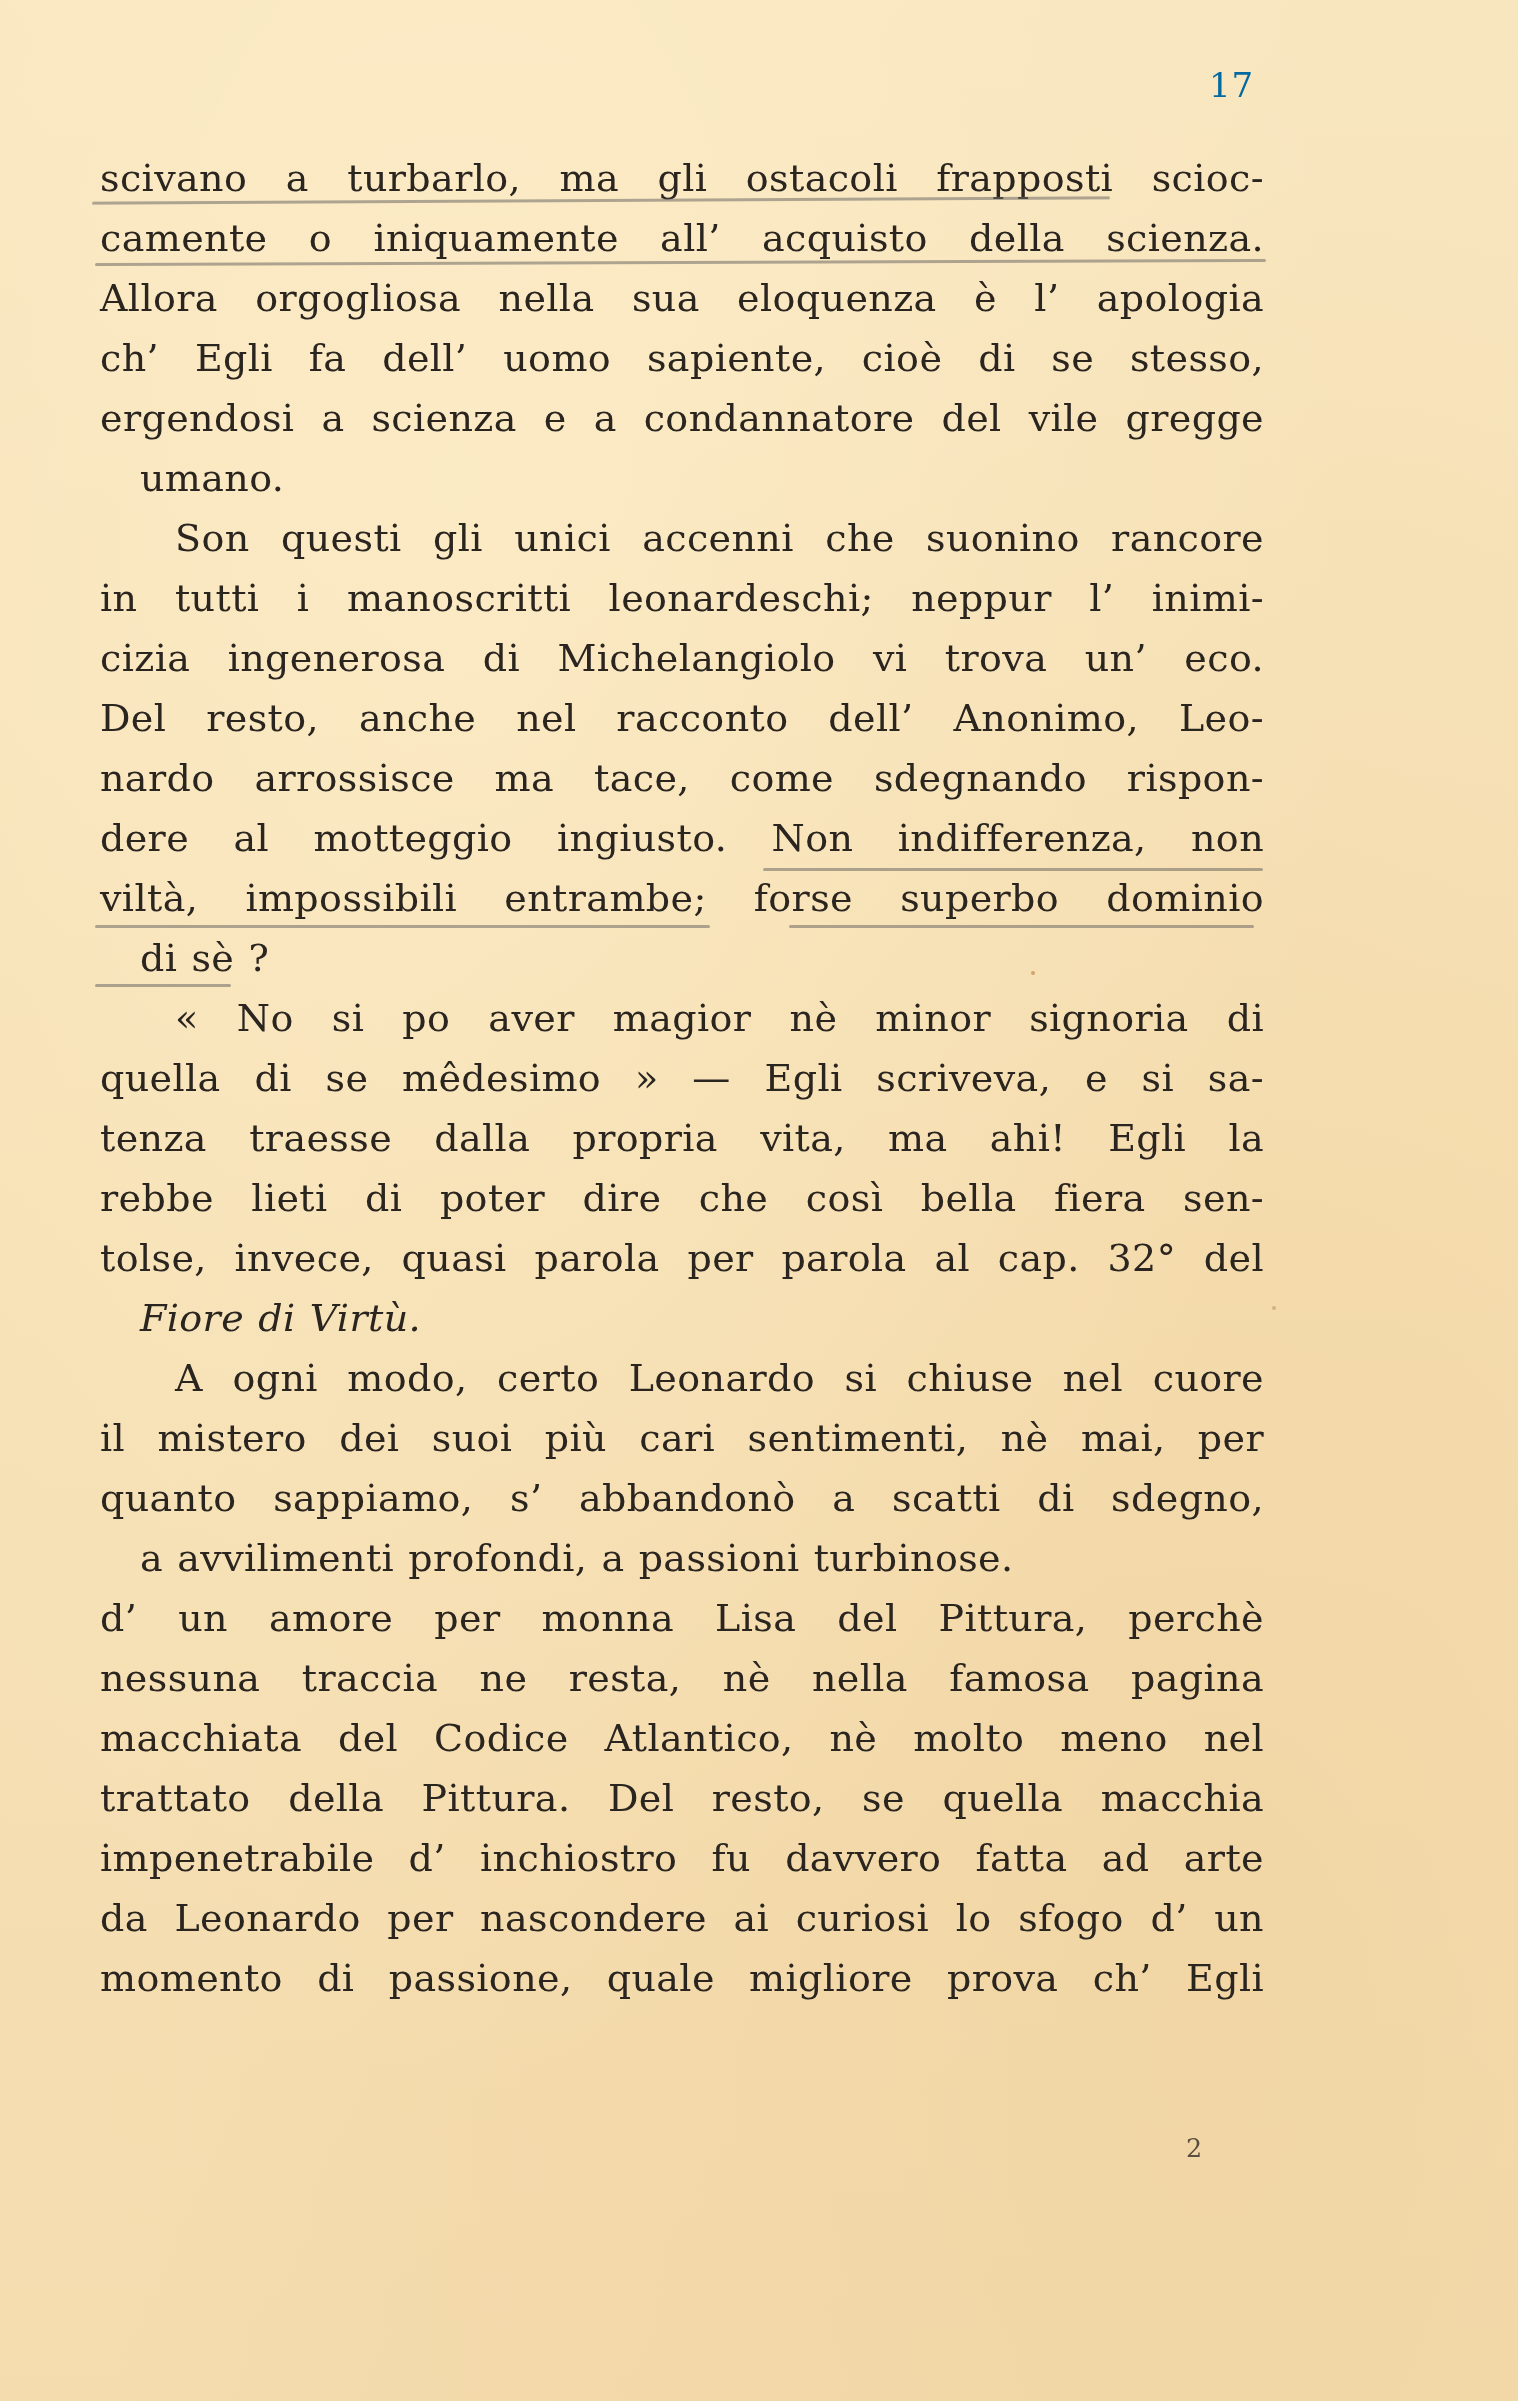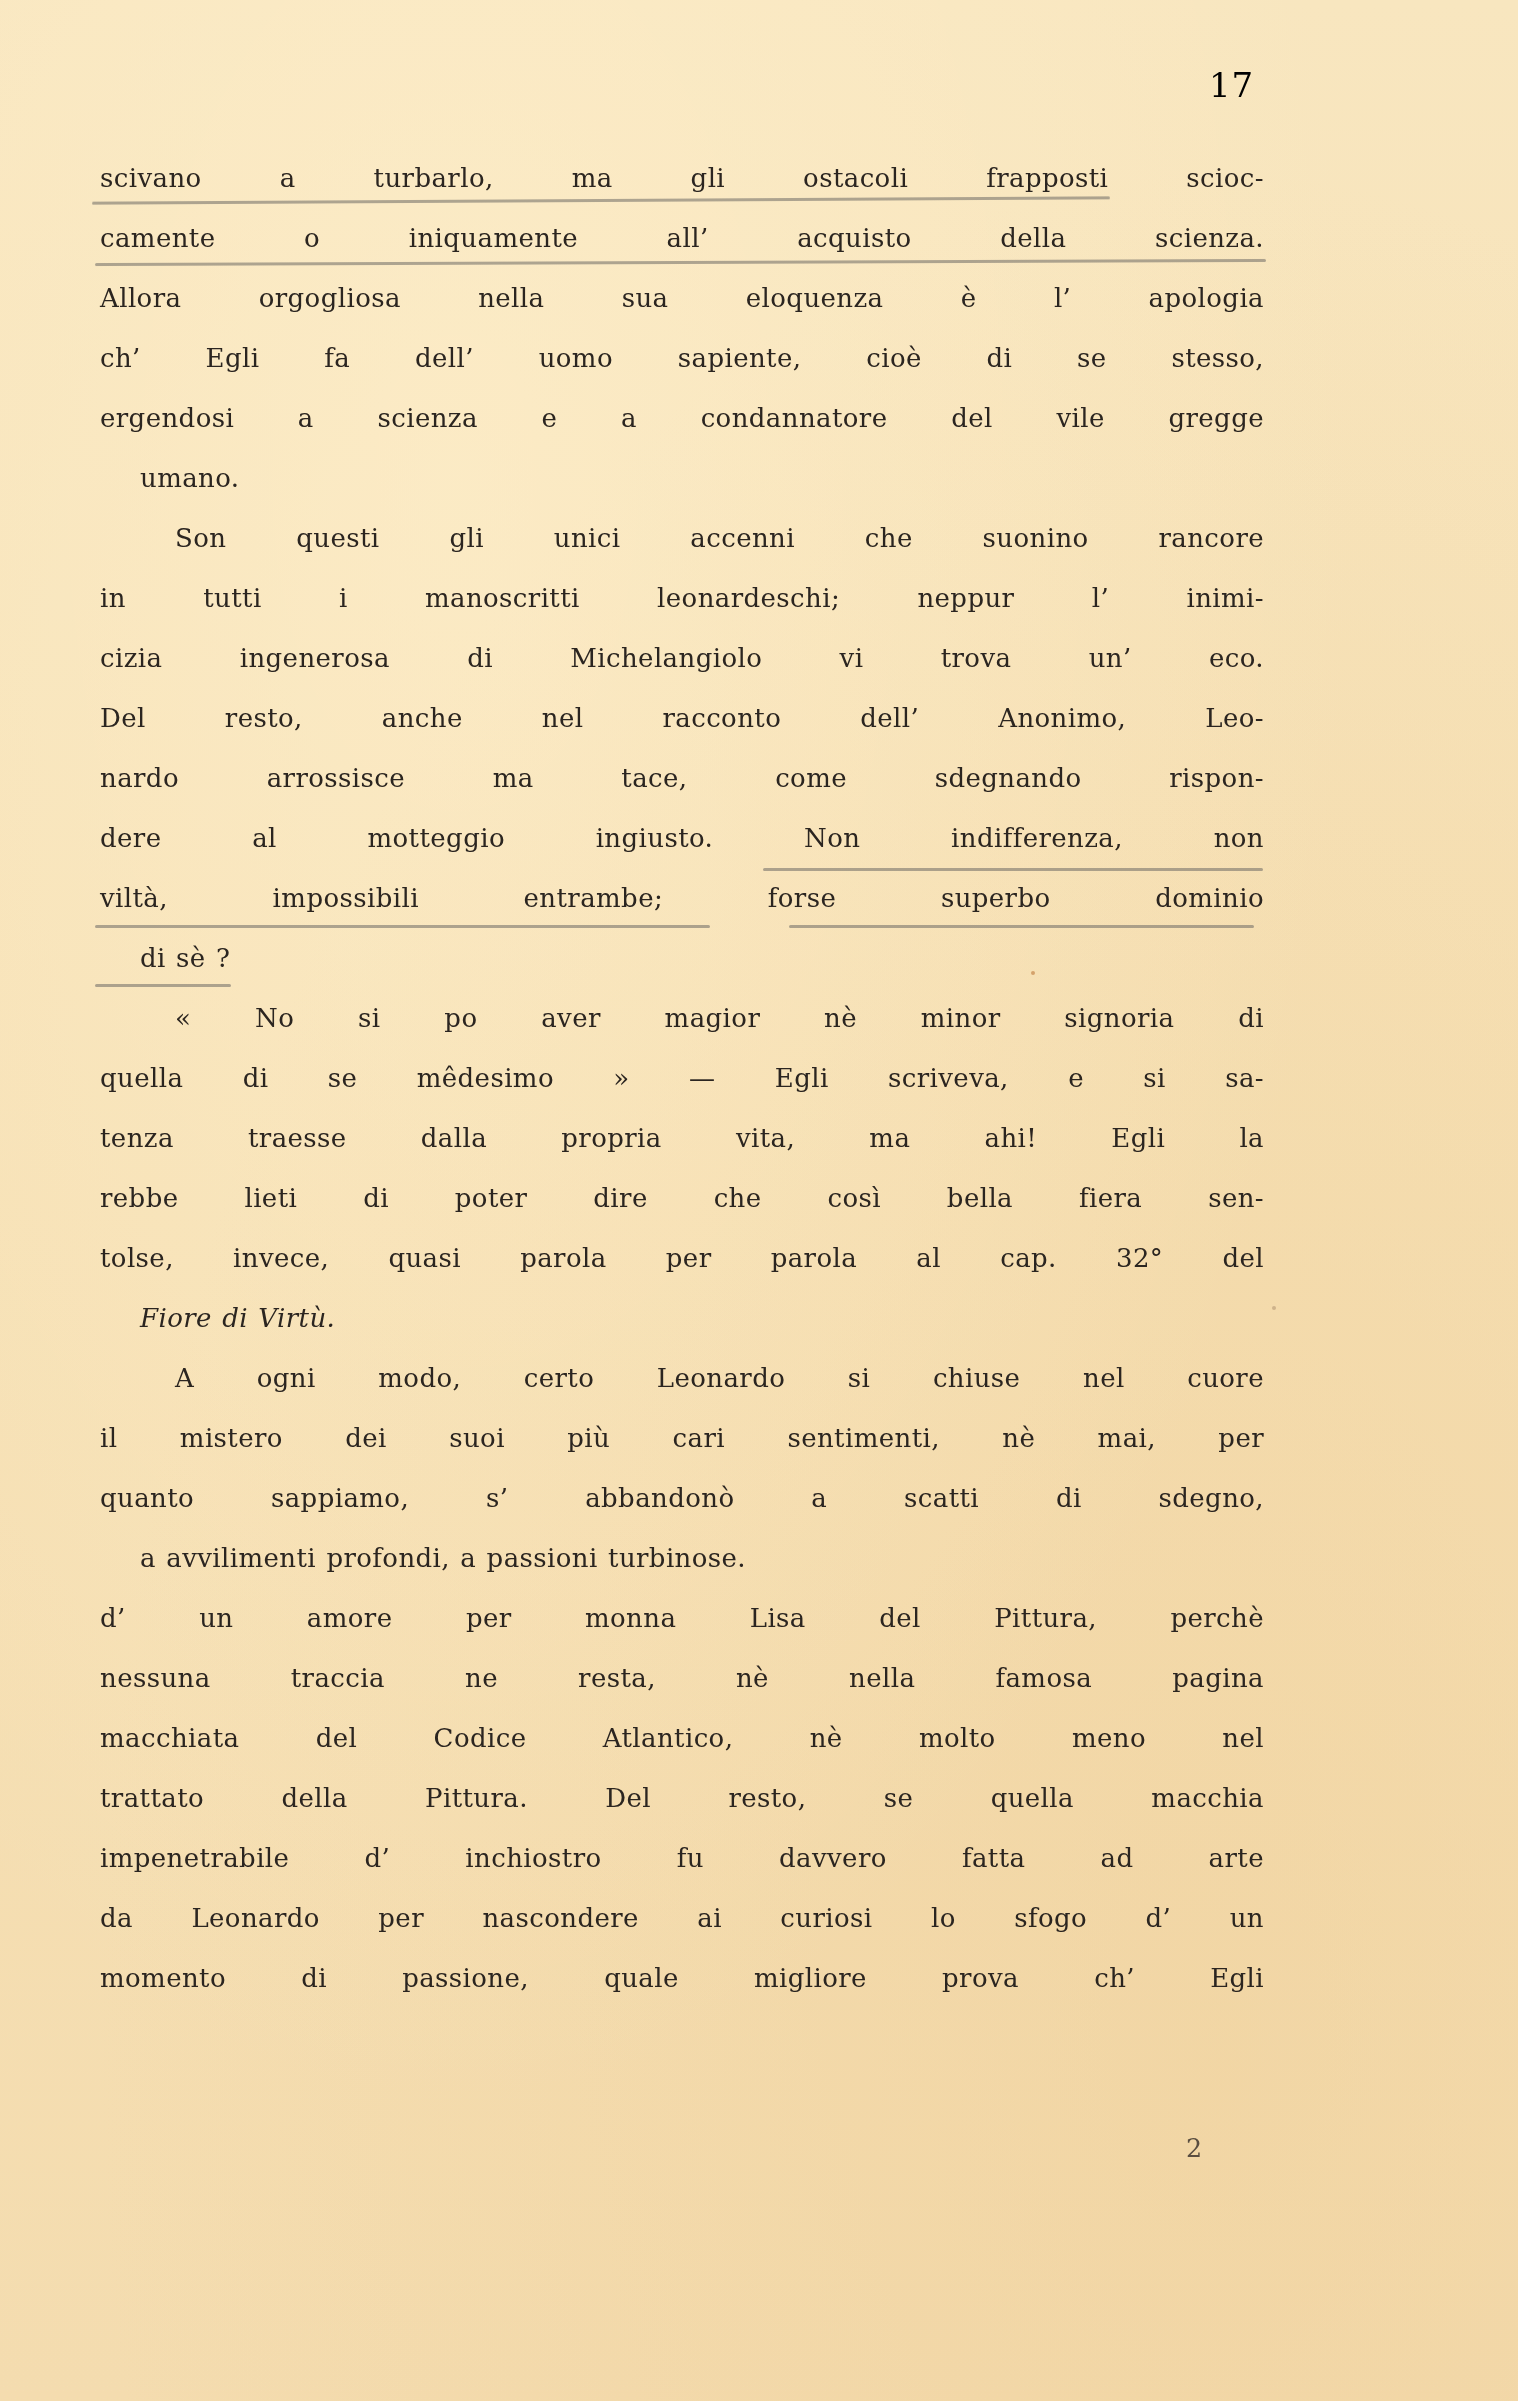--- a/index.html
+++ b/index.html
@@ -15,33 +15,33 @@
       overflow: hidden;
       font-family: "DejaVu Serif", "Liberation Serif", serif;
       color: #2b2520;
     }
     .page-number {
       position: absolute;
       top: 68px;
       left: 1209px;
       font-size: 34px;
       line-height: 1;
-      color: #000000;
+      color: #0369a1;
       letter-spacing: 0.8px;
     }
     .text-block {
       position: absolute;
       left: 100px;
       top: 148px;
       width: 1164px;
     }
     .line {
       position: relative;
       height: 60px;
-      font-size: 26px;
+      font-size: 38px;
       line-height: 60px;
       white-space: nowrap;
       text-align: justify;
       text-align-last: justify;
       letter-spacing: 0.4px;
       word-spacing: 1.7px;
     }
     .line.last { text-align-last: left; margin-left: 40px; }
     .line.indent { padding-left: 75px; }
     .line .ital { font-style: italic; }

